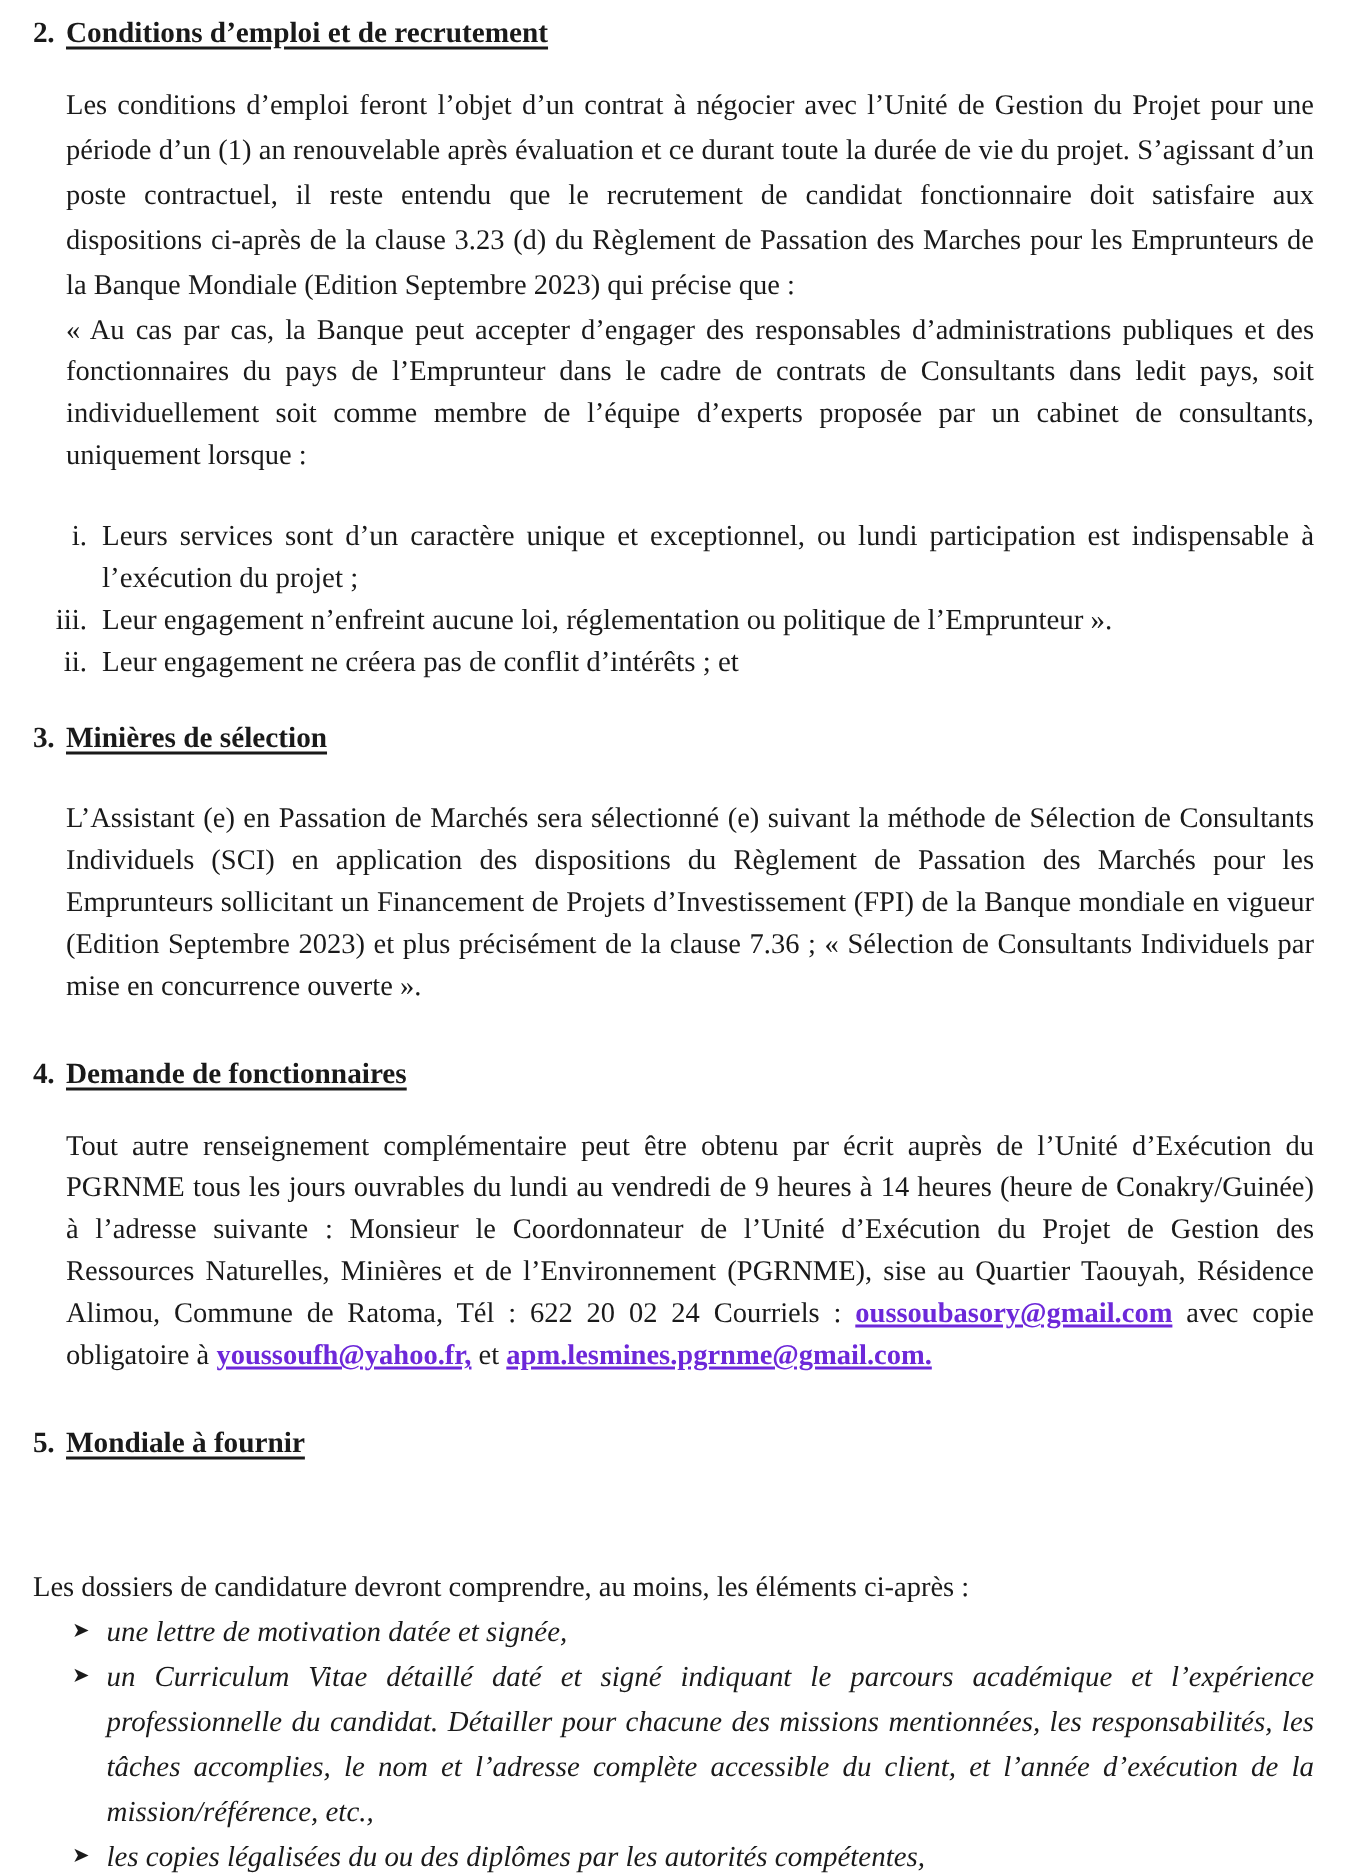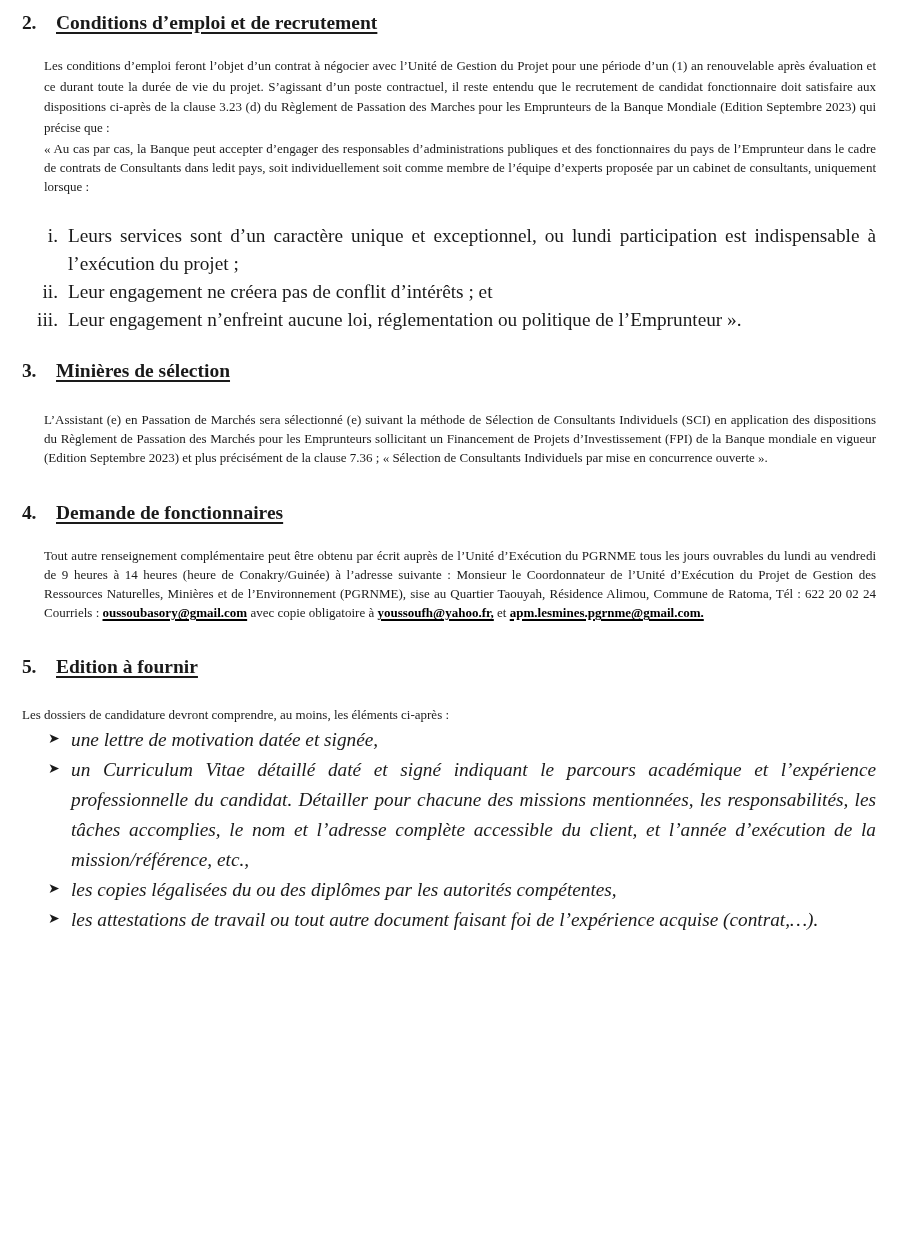--- a/index.html
+++ b/index.html
@@ -36,35 +36,35 @@
   }
   .section-heading .num {
     width: 22px;
     flex: 0 0 22px;
     letter-spacing: -0.2px;
   }
   .section-heading .title {
     text-decoration: underline;
     text-underline-offset: 3px;
     text-decoration-thickness: 1.6px;
-    margin-left: 12px;
   }
 
   
   .para {
     margin: 0;
-    font-size: 13px;
+    font-size: 19px;
     line-height: 1.58;
     text-align: justify;
     text-justify: inter-word;
     padding-left: 44px;
     padding-right: 12px;
   }
   .para.flush {
     padding-left: 22px;
+    margin-top: 44px;
   }
   .para.tight {
     line-height: 1.47;
   }
   .para.quote {
     line-height: 1.47;
   }
 
   
   .roman-list {
@@ -116,21 +116,21 @@
   }
   .arrow-list .content {
     flex: 1 1 auto;
     text-align: justify;
     text-justify: inter-word;
     font-style: italic;
   }
 
   
   .mail {
-    color: #000000;
+    color: #6d28d9;
     font-weight: bold;
     text-decoration: underline;
     text-underline-offset: 2px;
     text-decoration-thickness: 1.5px;
     white-space: nowrap;
   }
 
   .sp-12 { height: 12px; }
   .sp-22 { height: 22px; }
   .sp-26 { height: 26px; }
@@ -156,27 +156,27 @@
   <p class="para quote">« Au cas par cas, la Banque peut accepter d’engager des responsables d’administrations publiques et des fonctionnaires du pays de l’Emprunteur dans le cadre de contrats de Consultants dans ledit pays, soit individuellement soit comme membre de l’équipe d’experts proposée par un cabinet de consultants, uniquement lorsque :</p>
 
   <div class="sp-26"></div>
 
   <ol class="roman-list">
     <li>
       <span class="marker">i.</span>
       <span class="content">Leurs services sont d’un caractère unique et exceptionnel, ou lundi participation est indispensable à l’exécution du projet ;</span>
     </li>
     <li>
+      <span class="marker">iii.</span>
+      <span class="content">Leur engagement n’enfreint aucune loi, réglementation ou politique de l’Emprunteur ».</span>
+    </li>
+    <li>
       <span class="marker">ii.</span>
       <span class="content">Leur engagement ne créera pas de conflit d’intérêts ; et</span>
     </li>
-    <li>
-      <span class="marker">iii.</span>
-      <span class="content">Leur engagement n’enfreint aucune loi, réglementation ou politique de l’Emprunteur ».</span>
-    </li>
   </ol>
 
   <div class="sp-26"></div>
 
   <h2 class="section-heading">
     <span class="num">3.</span>
     <span class="title">Minières de sélection</span>
   </h2>
 
   <div class="sp-28"></div>
@@ -191,21 +191,21 @@
   </h2>
 
   <div class="sp-22"></div>
 
   <p class="para tight"><span>Tout autre renseignement complémentaire peut être obtenu par écrit auprès de l’Unité d’Exécution du PGRNME tous les jours ouvrables du lundi au vendredi de 9 heures à 14 heures (heure de Conakry/Guinée) à l’adresse suivante : Monsieur le Coordonnateur de l’Unité d’Exécution du Projet de Gestion des Ressources Naturelles, Minières et de l’Environnement (PGRNME), sise au Quartier Taouyah, Résidence Alimou, Commune de Ratoma, Tél : 622 20 02 24 Courriels : </span><a class="mail" href="#">oussoubasory@gmail.com</a><span> avec copie obligatoire à </span><a class="mail" href="#">youssoufh@yahoo.fr,</a><span> et </span><a class="mail" href="#">apm.lesmines.pgrnme@gmail.com.</a></p>
 
   <div class="sp-34"></div>
 
   <h2 class="section-heading">
     <span class="num">5.</span>
-    <span class="title">Edition à fournir</span>
+    <span class="title">Mondiale à fournir</span>
   </h2>
 
   <div class="sp-26"></div>
 
   <p class="para flush">Les dossiers de candidature devront comprendre, au moins, les éléments ci-après :</p>
 
   <ul class="arrow-list indent-a">
     <li>
       <span class="bullet">➤</span>
       <span class="content">une lettre de motivation datée et signée,</span>

